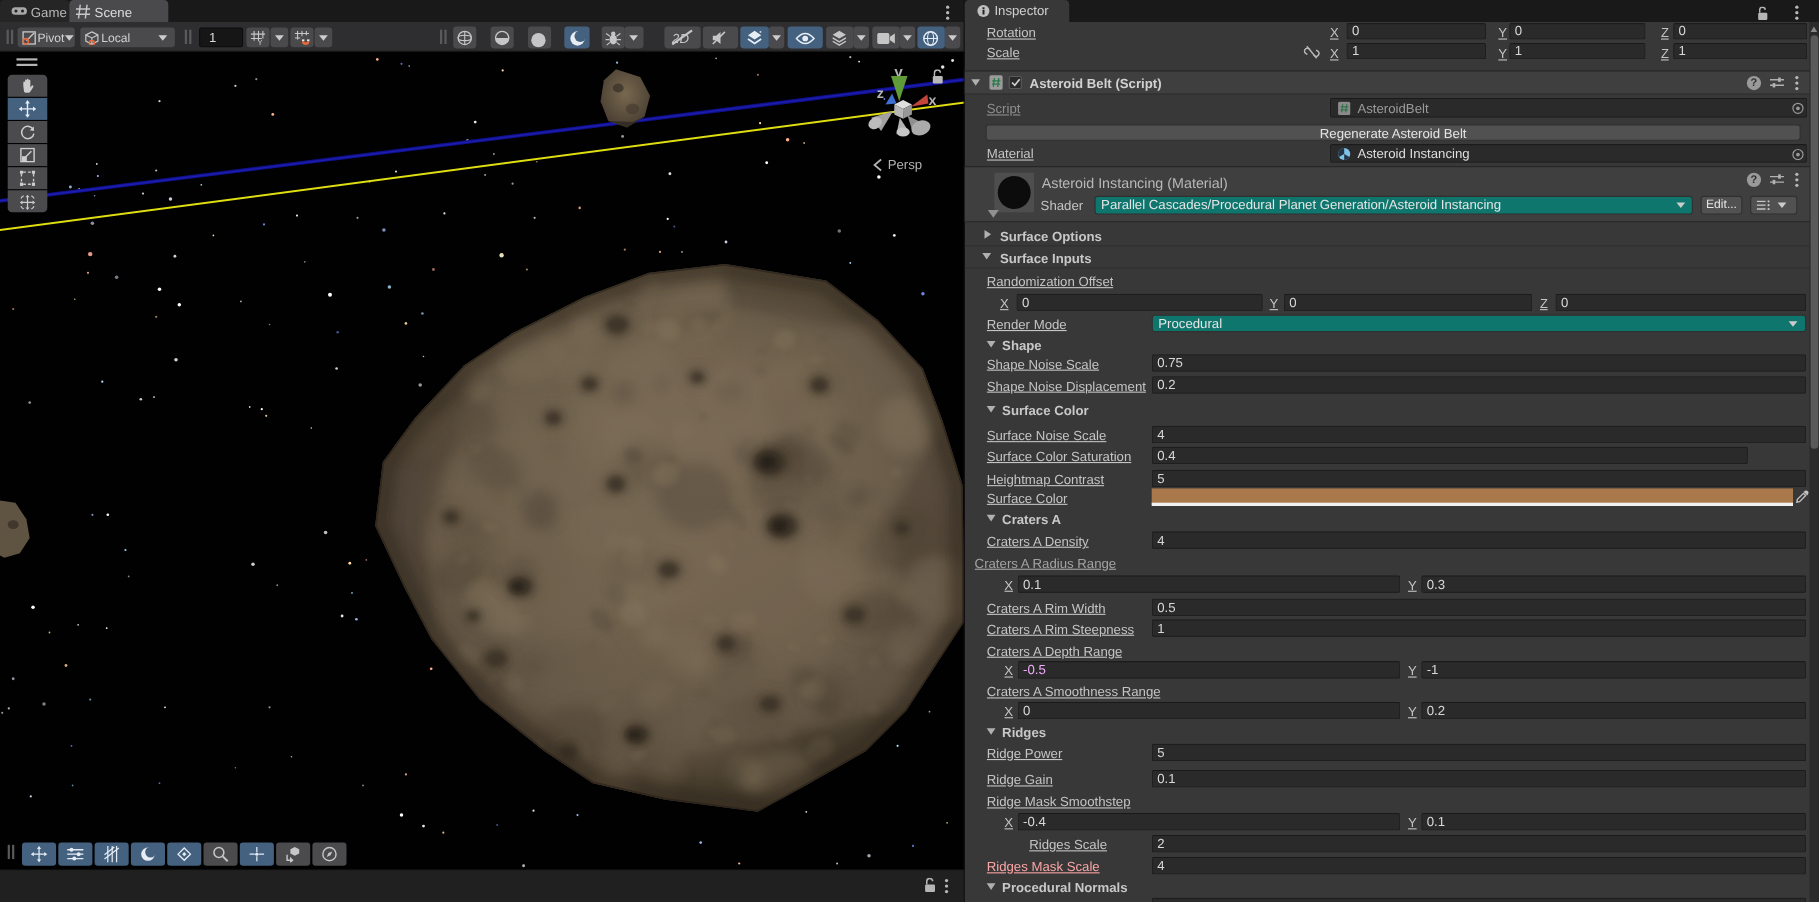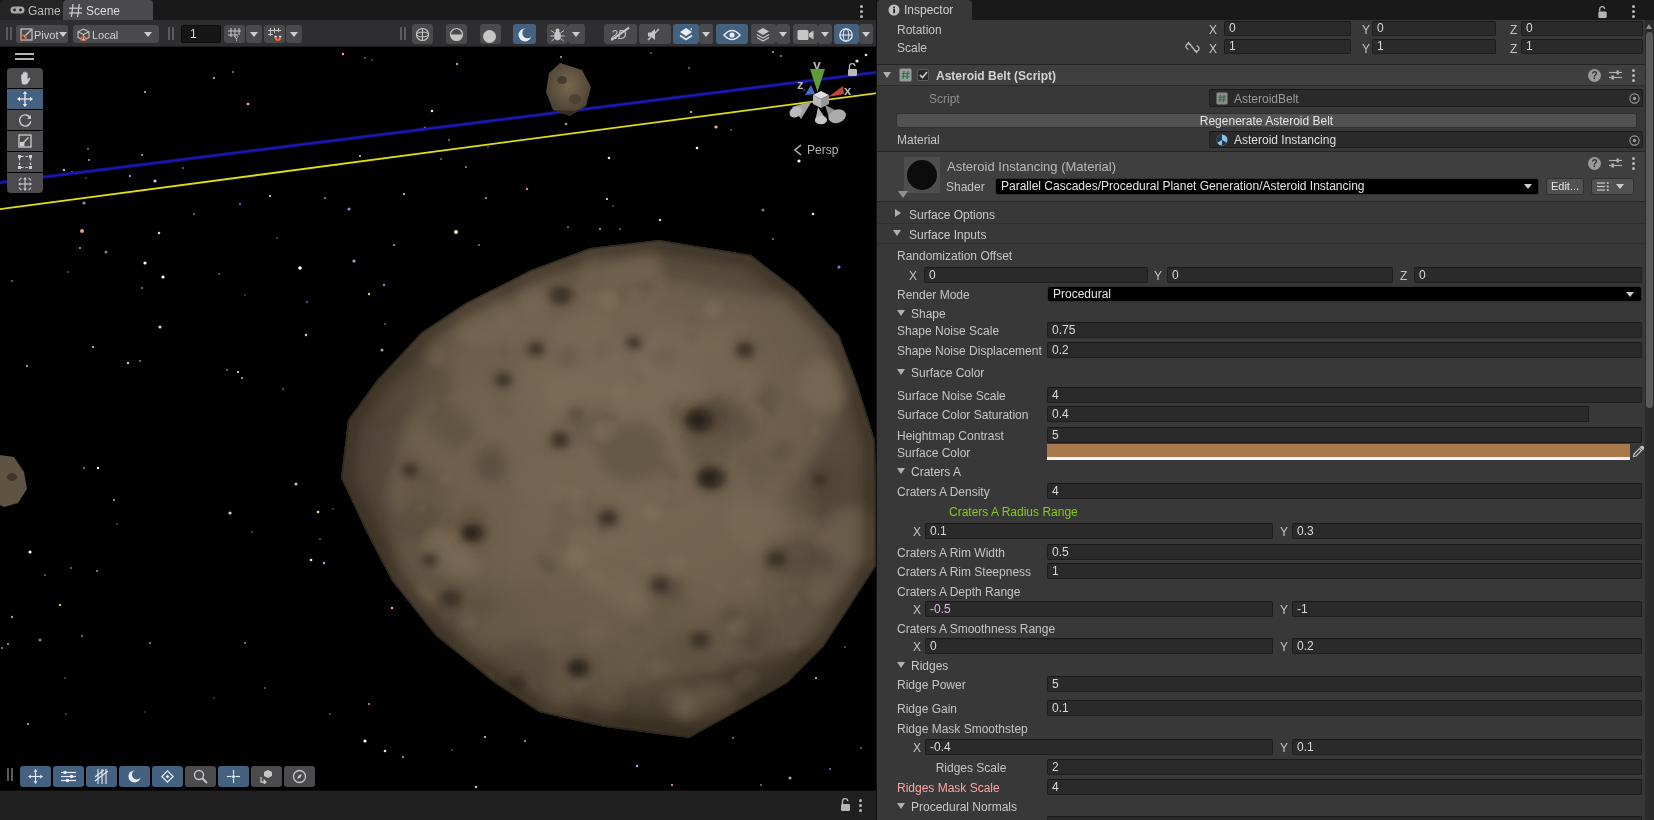--- a/index.html
+++ b/index.html
@@ -1,21 +1,21 @@
 <!DOCTYPE html>
 <html><head><meta charset="utf-8">
 <style>
 *{margin:0;padding:0;box-sizing:border-box;}
 html,body{width:1654px;height:820px;overflow:hidden;background:#383838;}
 body{font-family:"Liberation Sans",sans-serif;position:relative;}
 .abs{position:absolute;}
-.lbl{position:absolute;font-size:12px;color:#c4c4c4;white-space:nowrap;overflow:hidden;}
-.hdr{position:absolute;font-size:12px;font-weight:normal;color:#c8c8c8;white-space:nowrap;}
+.lbl{position:absolute;font-size:12px;color:#c4c4c4;white-space:nowrap;overflow:hidden;text-decoration:underline;}
+.hdr{position:absolute;font-size:12px;font-weight:bold;color:#c8c8c8;white-space:nowrap;}
 .fld{position:absolute;background:#2a2a2a;border:1px solid #1e1e1e;border-top-color:#191919;border-radius:2px;color:#d8d8d8;font-size:12px;line-height:14px;padding-left:4px;white-space:nowrap;overflow:hidden;}
-.ddn{position:absolute;background:#000000;border:1px solid #303030;border-radius:3px;color:#e4e4e4;font-size:12px;line-height:14px;padding-left:5px;white-space:nowrap;overflow:hidden;}
+.ddn{position:absolute;background:#0f766e;border:1px solid #303030;border-radius:3px;color:#e4e4e4;font-size:12px;line-height:14px;padding-left:5px;white-space:nowrap;overflow:hidden;}
 .btn{position:absolute;background:#515151;border:1px solid #303030;border-radius:3px;color:#e4e4e4;font-size:12px;text-align:center;}
 .arrR{position:absolute;width:0;height:0;border-left:6px solid #999;border-top:4px solid transparent;border-bottom:4px solid transparent;}
 .arrD{position:absolute;width:0;height:0;border-top:6px solid #999;border-left:4px solid transparent;border-right:4px solid transparent;}
 .caret{position:absolute;width:0;height:0;border-top:5px solid #ccc;border-left:4px solid transparent;border-right:4px solid transparent;}
 .tbtn{position:absolute;background:#4a4a4c;border-radius:3px;}
 .tbtn.sel{background:#44617f;}
 .kebab{position:absolute;width:3px;}
 .kebab i{display:block;width:3px;height:3px;border-radius:50%;background:#b8b8b8;margin-bottom:2px;}
 </style></head><body>
 
@@ -882,21 +882,21 @@
       <line x1="0" y1="7.5" x2="13" y2="7.5"></line>
     </g>
 <rect x="7.5" y="0.5" width="2.4" height="4" fill="#b0b0b0"></rect>
     <rect x="2.5" y="5.5" width="2.4" height="4" fill="#b0b0b0"></rect>
   </svg>
 <div class="kebab" style="left:1632px;top:69px;">
     <i></i>
     <i></i>
     <i></i>
   </div>
-<div class="lbl" style="left:897px;top:92px;color:#8e8e8e;margin-left:32px;">Script</div>
+<div class="lbl" style="left:897px;top:92px;color:#8e8e8e;">Script</div>
 <div class="fld" style="left:1209px;top:89px;width:434px;height:18px;line-height:16px;color:#909090;padding-left:4px;"></div>
 <svg class="abs" style="left:1216px;top:92px;" width="12" height="13" viewBox="0 0 13 14">
 <rect x="0.5" y="0.5" width="12" height="13" rx="1.5" fill="#8b8b8b"></rect>
 <g stroke="#34734c" stroke-width="1.2">
       <line x1="5" y1="3" x2="4" y2="11"></line>
       <line x1="9" y1="3" x2="8" y2="11"></line>
       <line x1="3" y1="5.5" x2="10.5" y2="5.5"></line>
       <line x1="2.8" y1="8.5" x2="10.2" y2="8.5"></line>
     </g>
   </svg>
@@ -987,21 +987,21 @@
 <div class="abs" style="left:1047px;top:444px;width:583px;height:15px;background:#a9794b;"></div>
 <div class="abs" style="left:1047px;top:457px;width:583px;height:3px;background:#f2f2f2;"></div>
 <svg class="abs" style="left:1632px;top:445px;" width="13" height="13" viewBox="0 0 13 13">
 <path d="M1.5 11.5 L2 9 L7.5 3.5 L9.5 5.5 L4 11 Z" fill="none" stroke="#c4c4c4" stroke-width="1.2"></path>
 <path d="M7.5 2 L11 5.5 L12 3.5 Q12.5 2.5 11.5 1.5 Q10.5 0.5 9.5 1 Z" fill="#c4c4c4"></path>
   </svg>
 <div class="arrD" style="left:897px;top:468px;border-top-color:#b0b0b0;"></div>
 <div class="hdr" style="left:911px;top:465px;">Craters A</div>
 <div class="lbl" style="left:897px;top:485px;width:148px;color:#c4c4c4;">Craters A Density</div>
 <div class="fld" style="left:1047px;top:483px;width:595px;height:16px;line-height:14px;color:#d8d8d8;padding-left:4px;">4</div>
-<div class="lbl" style="left:949px;top:505px;color:#84cc16;">Craters A Radius Range</div>
+<div class="lbl" style="left:886px;top:505px;color:#a3a3a3;">Craters A Radius Range</div>
 <div class="lbl" style="left:913px;top:525px;color:#c4c4c4;">X</div>
 <div class="fld" style="left:925px;top:523px;width:348px;height:16px;line-height:14px;color:#d8d8d8;padding-left:4px;">0.1</div>
 <div class="lbl" style="left:1280px;top:525px;color:#c4c4c4;">Y</div>
 <div class="fld" style="left:1292px;top:523px;width:350px;height:16px;line-height:14px;color:#d8d8d8;padding-left:4px;">0.3</div>
 <div class="lbl" style="left:897px;top:546px;width:148px;color:#c4c4c4;">Craters A Rim Width</div>
 <div class="fld" style="left:1047px;top:544px;width:595px;height:16px;line-height:14px;color:#d8d8d8;padding-left:4px;">0.5</div>
 <div class="lbl" style="left:897px;top:565px;width:148px;color:#c4c4c4;">Craters A Rim Steepness</div>
 <div class="fld" style="left:1047px;top:563px;width:595px;height:16px;line-height:14px;color:#d8d8d8;padding-left:4px;">1</div>
 <div class="lbl" style="left:897px;top:585px;color:#c4c4c4;">Craters A Depth Range</div>
 <div class="lbl" style="left:913px;top:603px;color:#c4c4c4;">X</div>

